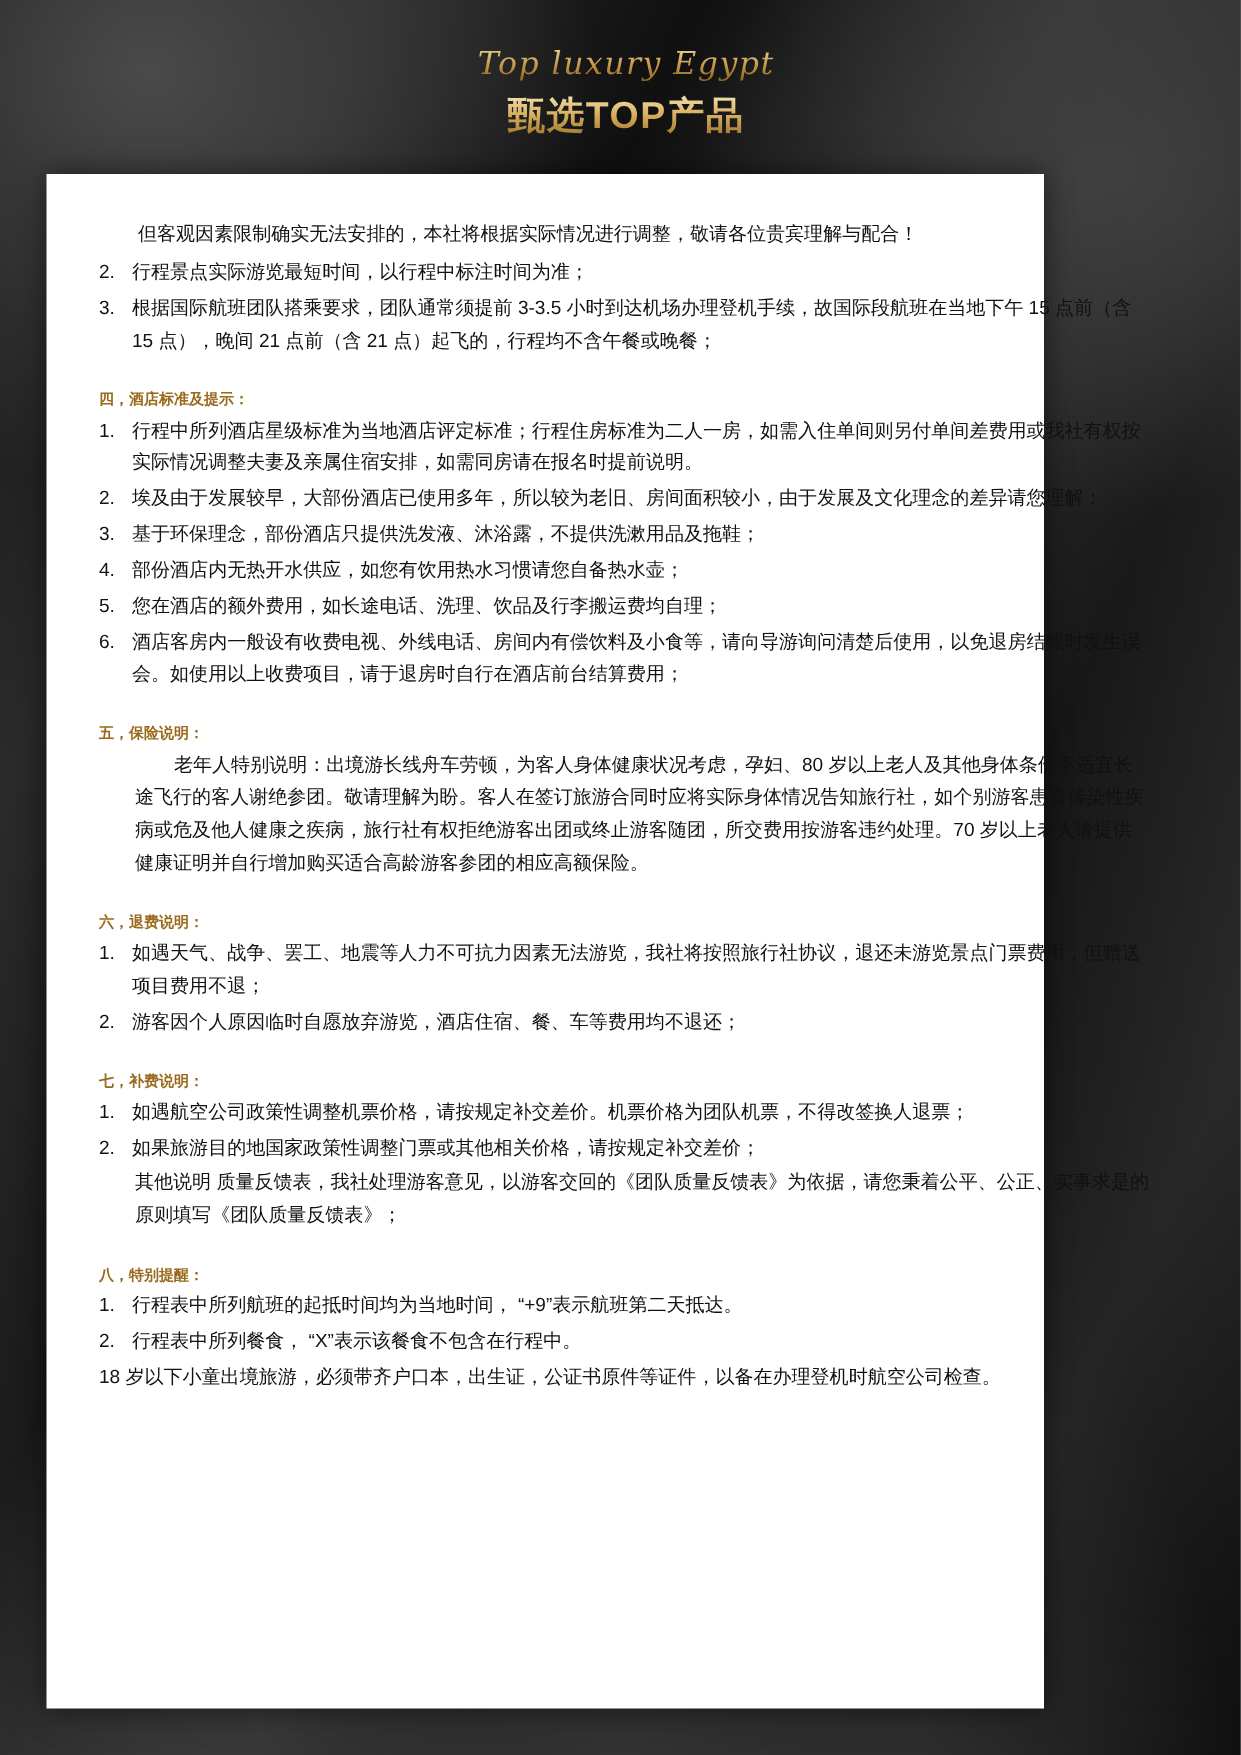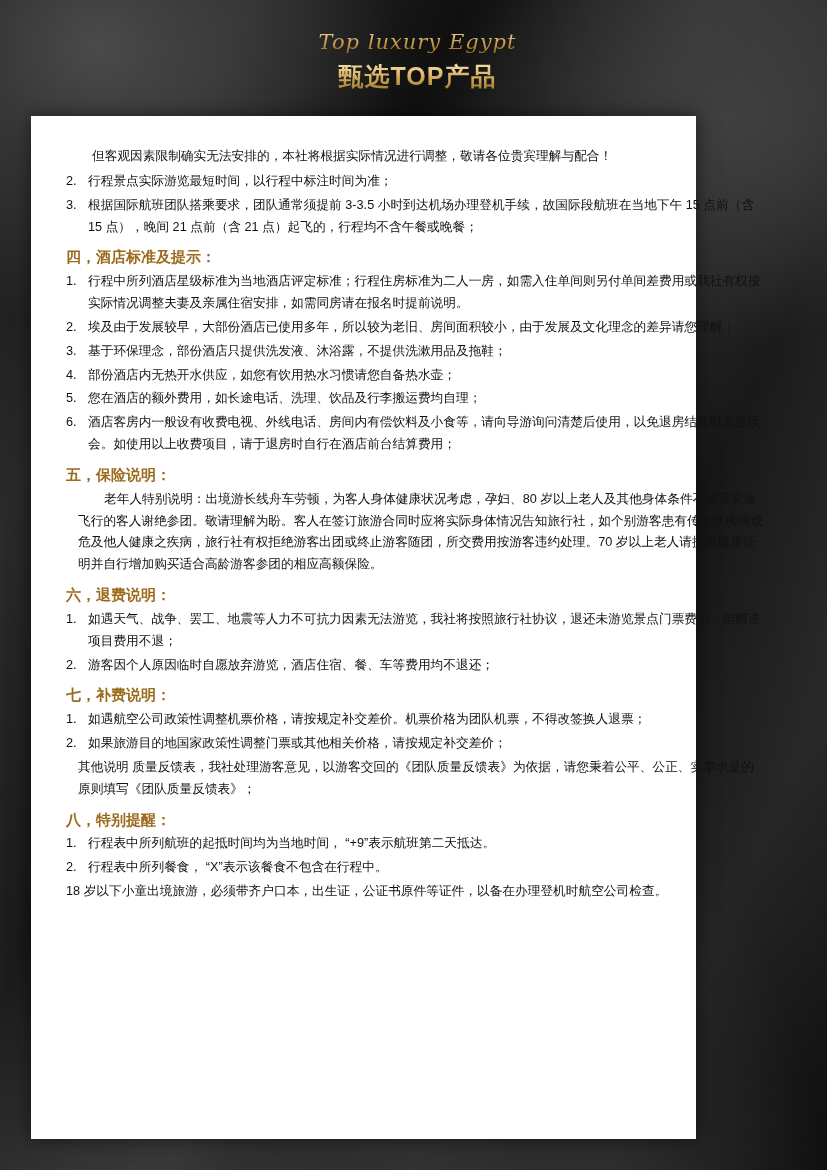--- a/index.html
+++ b/index.html
@@ -90,32 +90,32 @@
   .num {
     flex: 0 0 auto;
     width: 22px;
     text-align: left;
     color: #111;
   }
   .txt {
     flex: 1 1 auto;
   }
   .indent-para {
-    margin-left: 12px;
+    margin-left: 24px;
     text-indent: 0;
   }
   .lead {
     text-indent: 26px;
   }
   .section-head {
     color: #9a6b1e;
     font-weight: bold;
-    margin-top: 6px;
+    margin-top: 20px;
     margin-bottom: 1px;
-    font-size: 15px;
+    font-size: 10px;
   }
   .block {
     margin-bottom: 3px;
   }
   .noindent {
     margin-left: 0;
   }
 </style>
 </head>
 <body>

